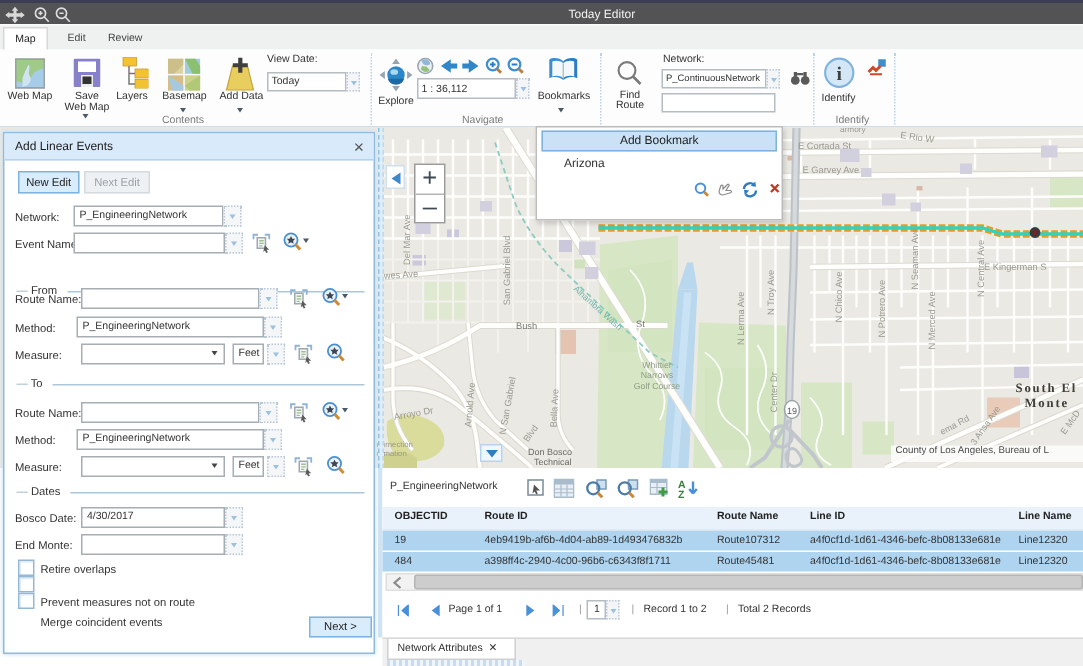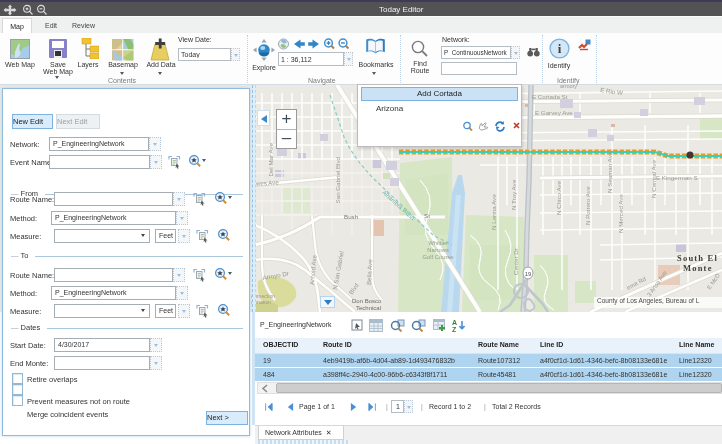--- a/index.html
+++ b/index.html
@@ -41,21 +41,21 @@
 
 #lpanel { left:2px; top:88px; width:248px; height:348px; background:#fff; border:1px solid #8fbbdf; box-shadow:0 0 3px #b9d8ee; }
 #lpanel header { position:absolute; left:0; top:0; width:100%; height:18px; background:#d9eafa; border-bottom:1px solid #b5d3ec; font-size:8px; color:#1a1a1a; line-height:18px; padding-left:7px; }
 #lpanel header .x { position:absolute; right:6px; top:0; color:#555; font-size:9px; }
 .flabel { position:absolute; font-size:7.5px; color:#333; }
 .finput { position:absolute; height:14px; background:#fff; border:1px solid #a6adb3; font-size:7px; color:#333; padding:2px 3px; }
 .farrow { position:absolute; width:12px; height:14px; background:#f4f6f8; border:1px dotted #b9c9d9; }
 .farrow:after { content:""; position:absolute; left:2.5px; top:5px; width:0; height:0; border-left:2.5px solid transparent; border-right:2.5px solid transparent; border-top:3.5px solid #9cc0de; }
 .fsep { position:absolute; font-size:7.5px; color:#333; width:232px; left:8px; }
 .fsep .line { position:absolute; top:5px; height:0; border-top:1px solid #aac7dc; }
-.btn { position:absolute; font-size:7.5px; text-align:left; }
+.btn { position:absolute; font-size:7.5px; text-align:center; }
 .bblue { background:#d9ecfb; border:1px solid #7db3de; color:#222; }
 .bgray { background:#eef1f3; border:1px solid #d4dade; color:#9aa2a8; }
 .chk { position:absolute; width:11px; height:11px; background:#fff; border:1px solid #93b8d4; box-shadow:inset 1px 1px 1px #dce9f2; }
 .chklabel { position:absolute; font-size:7.5px; color:#333; }
 
 
 #bmpanel { left:357px; top:84px; width:165px; height:63px; background:#fff; border:1px solid #bcbcbc; box-shadow:1px 2px 3px rgba(0,0,0,.15); }
 #bmbtn { position:absolute; left:3px; top:2px; width:157px; height:14px; background:#cbe2f6; border:1px solid #7db3de; font-size:8px; color:#222; text-align:center; line-height:12px; }
 #bmaz { position:absolute; left:18px; top:19px; font-size:8px; color:#333; }
 #bmmesa { position:absolute; left:3px; top:33px; width:157px; height:16px; background:#cee5f8; border:1px dotted #8fbbdf; font-size:8px; color:#333; line-height:14px; padding-left:3px; }
@@ -451,20 +451,21 @@
     <svg class="abs" style="left:578px;top:6px" width="13" height="12" viewBox="0 0 13 12">
       <rect x="7.5" y="0.5" width="5" height="5" fill="#3f8ecb"></rect>
       <path d="M1 9l3-3 2 2 3-3" fill="none" stroke="#cc4a28" stroke-width="2"></path>
       <path d="M2 10.5h8" stroke="#cc4a28" stroke-width="1.4"></path>
     </svg>
     <div class="grouplabel" style="left:557px;">Identify</div>
     <div class="vsep" style="left:596px;"></div>
   </div>
 
   <div class="abs" id="lpanel">
+    <header>Add Linear Events<span class="x">✕</span></header>
     <div class="btn bblue" style="left:9px;top:25px;width:41px;height:15px;line-height:13px;">New Edit</div>
     <div class="btn bgray" style="left:53px;top:25px;width:44px;height:15px;line-height:13px;">Next Edit</div>
 
     <div class="flabel" style="left:7px;top:51px;">Network:</div>
     <div class="finput" style="left:46px;top:48px;width:100px;">P_EngineeringNetwork</div>
     <div class="farrow" style="left:146px;top:48px;"></div>
 
     <div class="flabel" style="left:7px;top:69px;">Event Name:</div>
     <div class="finput" style="left:46px;top:66px;width:101px;"></div>
     <div class="farrow" style="left:147px;top:66px;"></div>
@@ -529,21 +530,21 @@
     <div class="farrow" style="left:175px;top:215px;"></div>
     <svg class="abs" style="left:193px;top:215px" width="13" height="14">
         <use href="#selico"></use>
       </svg>
     <svg class="abs" style="left:214px;top:214px" width="13" height="14">
         <use href="#magico"></use>
       </svg>
 
     <div class="fsep" style="top:234px;"><span style="color:#8aa7bd;">—</span> Dates<span class="line" style="left:36px;width:196px;"></span></div>
 
-    <div class="flabel" style="left:7px;top:252px;">Start Date:</div>
+    <div class="flabel" style="left:7px;top:252px;">Bosco Date:</div>
     <div class="finput" style="left:51px;top:249px;width:96px;">4/30/2017</div>
     <div class="farrow" style="left:147px;top:249px;"></div>
 
     <div class="flabel" style="left:7px;top:270px;">End Monte:</div>
     <div class="finput" style="left:51px;top:267px;width:96px;"></div>
     <div class="farrow" style="left:147px;top:267px;"></div>
 
     <div class="chk" style="left:9px;top:284px;"></div>
     <div class="chklabel" style="left:24px;top:286px;">Retire overlaps</div>
     <div class="chk" style="left:9px;top:295px;"></div>
@@ -640,21 +641,21 @@
       <div class="abs" style="left:229px;top:5px;color:#999;">|</div>
       <div class="abs" style="left:237px;top:5px;">Total 2 Records</div>
     </div>
   </div>
   <div class="abs" id="btabs">
     <div id="btab1">Network Attributes &nbsp;✕</div>
     <div style="position:absolute;left:3px;top:14px;width:92px;height:5px;background:repeating-linear-gradient(90deg,#c8dcee 0 2px,#eef5fb 2px 4px);"></div>
   </div>
 
   <div class="abs" id="bmpanel">
-    <div id="bmbtn">Add Cortada</div>
+    <div id="bmbtn">Add Bookmark</div>
     <div id="bmaz">Arizona</div>
     <svg class="abs" style="left:461px;top:120px;margin-left:-357px;margin-top:-84px;" width="58" height="11" viewBox="0 0 58 11">
       <circle cx="5" cy="4.5" r="3.2" fill="none" stroke="#4a90d9" stroke-width="1.3"></circle>
       <line x1="7.3" y1="6.8" x2="10" y2="9.5" stroke="#c8883a" stroke-width="1.8"></line>
       <path d="M20 9c-2 0-3-1.5-2.5-3l1-3c.3-.8 1.5-.8 1.5 0v2l3-3c.5-.5 1.4.2 1 .8L22 6h3c.8 0 .8 1.2 0 1.5z" fill="#fff" stroke="#8a8a8a" stroke-width=".8"></path>
       <g fill="none" stroke="#2d7cc1" stroke-width="1.6">
         <path d="M34 5a4 4 0 0 1 7-2.5"></path>
           <path d="M42 6a4 4 0 0 1-7 2.5"></path>
       </g>
       <path d="M41.5 0l.5 3.5L38.5 3z" fill="#2d7cc1"></path>

